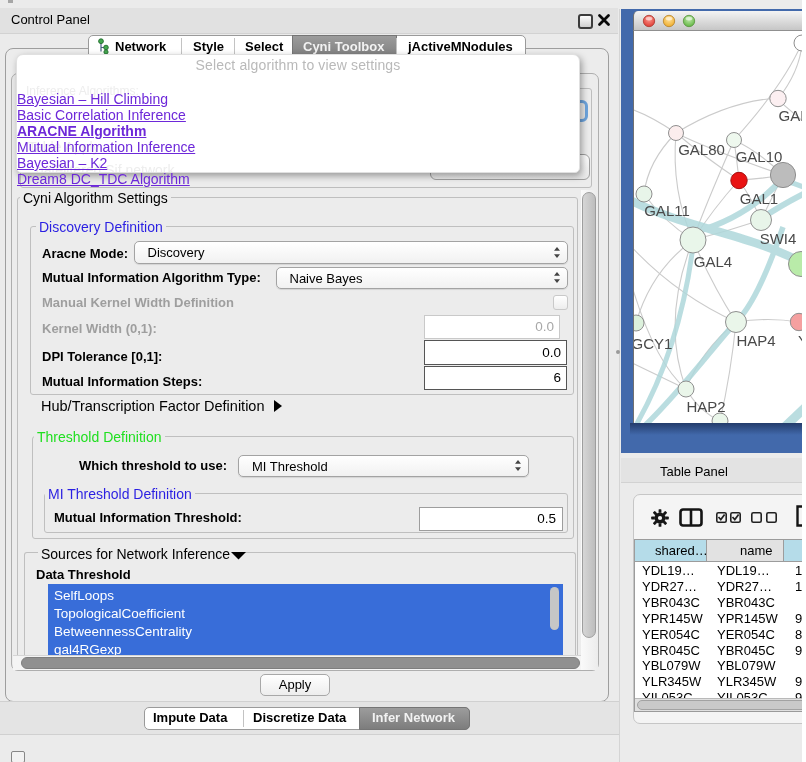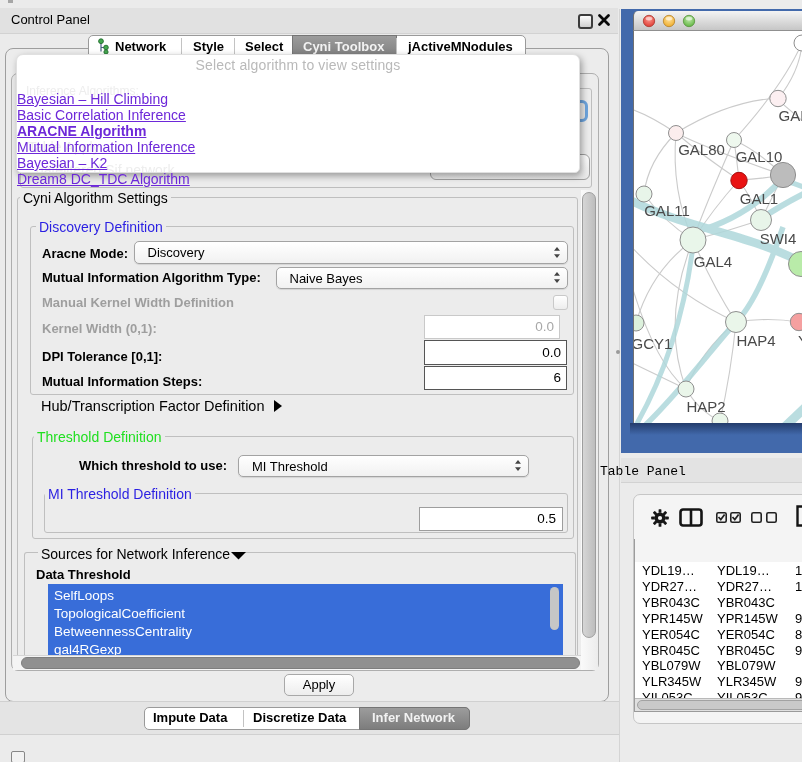--- a/index.html
+++ b/index.html
@@ -93,20 +93,21 @@
   <span class="ct">MI Threshold</span>
   <svg class="spin" viewBox="0 0 8 11">
         <path d="M4 0 L7 3.8 L1 3.8 Z" fill="#444"></path>
         <path d="M4 11 L7 7.2 L1 7.2 Z" fill="#444"></path>
       </svg>
 </div>
 
 <div class="gbox" style="left:44px;top:493px;width:522px;height:38px;"></div>
 <div class="gtitle" style="left:45px;top:486px;color:#2a1fe2;">MI Threshold Definition</div>
 
+<div class="lb" style="left:54px;top:510px;">Mutual Information Threshold:</div>
 <div class="field" style="left:418.5px;top:506.5px;width:136.5px;height:22px;border:1px solid #9d9d9d;color:#000;line-height:22px;padding-right:6px;font-size:13.5px;box-sizing:content-box;">0.5</div>
 
 <div class="gbox" style="left:24px;top:552px;width:550px;height:116px;border-bottom:none;"></div>
 <div class="gtitle" style="left:38px;top:546px;">Sources for Network Inference</div>
 <svg class="abs" style="left:231px;top:551px;" width="15" height="9" viewBox="0 0 15 9">
       <path d="M0 1 L15 1 L7.5 8.5 Z" fill="#000"></path>
     </svg>
 
 <div class="lb" style="left:36px;top:567px;">Data Threshold</div>
 
@@ -142,21 +143,21 @@
 <circle cx="4" cy="3.2" r="2.4" fill="#44a84f" stroke="#1f6b2d" stroke-width="0.9"></circle>
 <circle cx="9" cy="9.5" r="2.3" fill="#44a84f" stroke="#1f6b2d" stroke-width="0.9"></circle>
 <circle cx="9" cy="14" r="2.1" fill="#44a84f" stroke="#1f6b2d" stroke-width="0.9"></circle>
 </svg>
 <div class="lb" style="left:115px;top:39px;">Network</div>
 <div class="lb" style="left:193px;top:39px;">Style</div>
 <div class="lb" style="left:245px;top:39px;">Select</div>
 <div class="lb" style="left:303px;top:39px;color:#f2f2f2;">Cyni Toolbox</div>
 <div class="lb" style="left:408px;top:39px;">jActiveMNodules</div>
 
-<div class="abs" style="left:284px;top:674px;width:70px;height:22px;background:linear-gradient(#ffffff,#ededed);border:1px solid #a8a8a8;border-radius:5px;box-sizing:border-box;text-align:center;font-size:13px;line-height:20px;">Apply</div>
+<div class="abs" style="left:260px;top:674px;width:70px;height:22px;background:linear-gradient(#ffffff,#ededed);border:1px solid #a8a8a8;border-radius:5px;box-sizing:border-box;text-align:center;font-size:13px;line-height:20px;">Apply</div>
 
 <div class="abs" style="left:0;top:701px;width:620px;height:34px;background:#e4e4e4;border-top:1px solid #d0d0d0;border-bottom:1px solid #d0d0d0;box-sizing:border-box;"></div>
 
 <div class="abs" style="left:144px;top:707px;width:326px;height:23px;background:#fff;border:1px solid #9a9a9a;border-radius:5px;box-sizing:border-box;"></div>
 <div class="abs" style="left:359px;top:707px;width:111px;height:23px;background:linear-gradient(#9c9c9c,#7d7d7d);border:1px solid #757575;border-radius:0 5px 5px 0;box-sizing:border-box;"></div>
 <div class="abs" style="left:243px;top:710px;width:1px;height:17px;background:#c3c3c3;"></div>
 <div class="lb" style="left:153px;top:710px;">Impute Data</div>
 <div class="lb" style="left:253px;top:710px;">Discretize Data</div>
 <div class="lb" style="left:372px;top:710px;color:#f2f2f2;">Infer Network</div>
 
@@ -260,21 +261,21 @@
 <text x="145" y="213" text-anchor="middle">SWI4</text>
 <text x="80" y="236" text-anchor="middle">GAL4</text>
 <text x="19" y="318" text-anchor="middle">GCY1</text>
 <text x="123" y="315" text-anchor="middle">HAP4</text>
 <text x="165" y="315">Y</text>
 <text x="73" y="381" text-anchor="middle">HAP2</text>
 </g>
 </svg>
 
 <div class="abs" style="left:621px;top:458px;width:185px;height:25px;background:#e3e3e3;border-bottom:1px solid #d2d2d2;box-sizing:border-box;"></div>
-<div class="t13" style="left:600px;top:464px;font-family:Liberation Mono, monospace;">Table Panel</div>
+<div class="t13" style="left:660px;top:464px;">Table Panel</div>
 
 <div class="abs" style="left:633px;top:494px;width:180px;height:230px;background:#f4f4f4;border:1px solid #c6c6c6;border-radius:7px;box-sizing:border-box;"></div>
 
 <svg class="abs" style="left:651px;top:509px;" width="18" height="18" viewBox="0 0 18 18">
 <g fill="#161616">
 <circle cx="9" cy="9" r="5.6"></circle>
 <g>
 <rect x="7.6" y="0.2" width="2.8" height="3.6" rx="0.6"></rect>
 <rect x="7.6" y="14.2" width="2.8" height="3.6" rx="0.6"></rect>
 <rect x="0.2" y="7.6" width="3.6" height="2.8" ry="0.6"></rect>
@@ -299,20 +300,27 @@
 </svg>
 <svg class="abs" style="left:751px;top:512px;" width="26" height="11" viewBox="0 0 26 11">
 <rect x="0.8" y="0.8" width="9.4" height="9.4" rx="1.5" fill="none" stroke="#222" stroke-width="1.6"></rect>
 <rect x="15.8" y="0.8" width="9.4" height="9.4" rx="1.5" fill="none" stroke="#222" stroke-width="1.6"></rect>
 </svg>
 <svg class="abs" style="left:796px;top:505px;" width="16" height="22" viewBox="0 0 16 22">
 <path d="M1.5 1.5 L10 1.5 L14.5 6 L14.5 20.5 L1.5 20.5 Z" fill="none" stroke="#141414" stroke-width="2.4"></path>
 <path d="M9.5 2 L9.5 6.5 L14 6.5" fill="none" stroke="#141414" stroke-width="1.6"></path>
 </svg>
 
+<div class="abs" style="left:634px;top:539px;width:172px;height:23px;">
+  <div class="abs" style="left:0;top:0;width:73px;height:23px;background:#b5dce9;border:1px solid #9c9c9c;box-sizing:border-box;"></div>
+  <div class="abs" style="left:72px;top:0;width:78px;height:23px;background:#e2e2e2;border:1px solid #9c9c9c;box-sizing:border-box;"></div>
+  <div class="abs" style="left:149px;top:0;width:30px;height:23px;background:#b5dce9;border:1px solid #9c9c9c;box-sizing:border-box;"></div>
+  <div class="t13" style="left:21px;top:4px;">shared…</div>
+  <div class="t13" style="left:106px;top:4px;">name</div>
+</div>
 <div class="abs" style="left:634px;top:562px;width:172px;height:136px;background:#fff;overflow:hidden;font-size:13px;">
   <div class="abs" style="left:8px;top:1px;line-height:15.9px;">YDL19…<br>YDR27…<br>YBR043C<br>YPR145W<br>YER054C<br>YBR045C<br>YBL079W<br>YLR345W<br>YIL053C</div>
   <div class="abs" style="left:83px;top:1px;line-height:15.9px;">YDL19…<br>YDR27…<br>YBR043C<br>YPR145W<br>YER054C<br>YBR045C<br>YBL079W<br>YLR345W<br>YIL053C</div>
   <div class="abs" style="left:161px;top:1px;line-height:15.9px;">13<br>12<br>&nbsp;<br>9.<br>8.<br>9.<br>&nbsp;<br>9.<br>9.</div>
 </div>
 
 <div class="abs" style="left:634px;top:698px;width:172px;height:14px;background:#e0e0e0;border-top:1px solid #b9b9b9;border-bottom:1px solid #9a9a9a;box-sizing:border-box;"></div>
 <div class="abs" style="left:637px;top:700px;width:172px;height:10px;background:#c9c9c9;border:1px solid #a2a2a2;border-radius:5px;box-sizing:border-box;"></div>
 <div class="abs" style="left:634px;top:539px;width:1px;height:173px;background:#9c9c9c;"></div>
 

